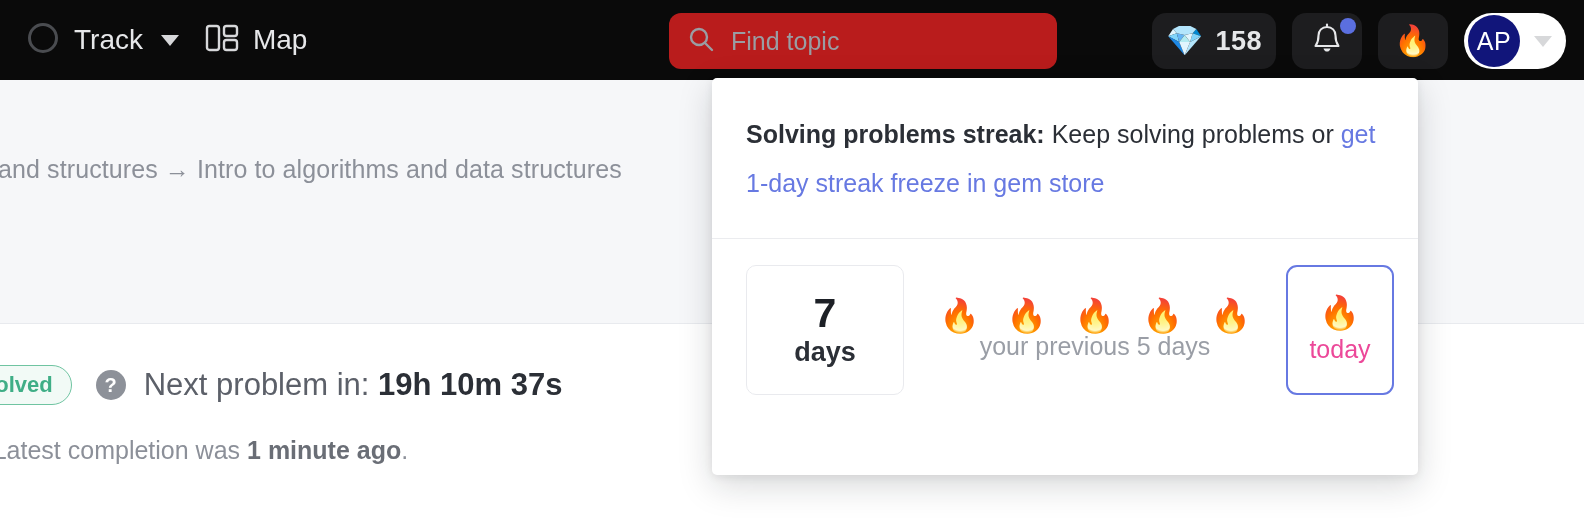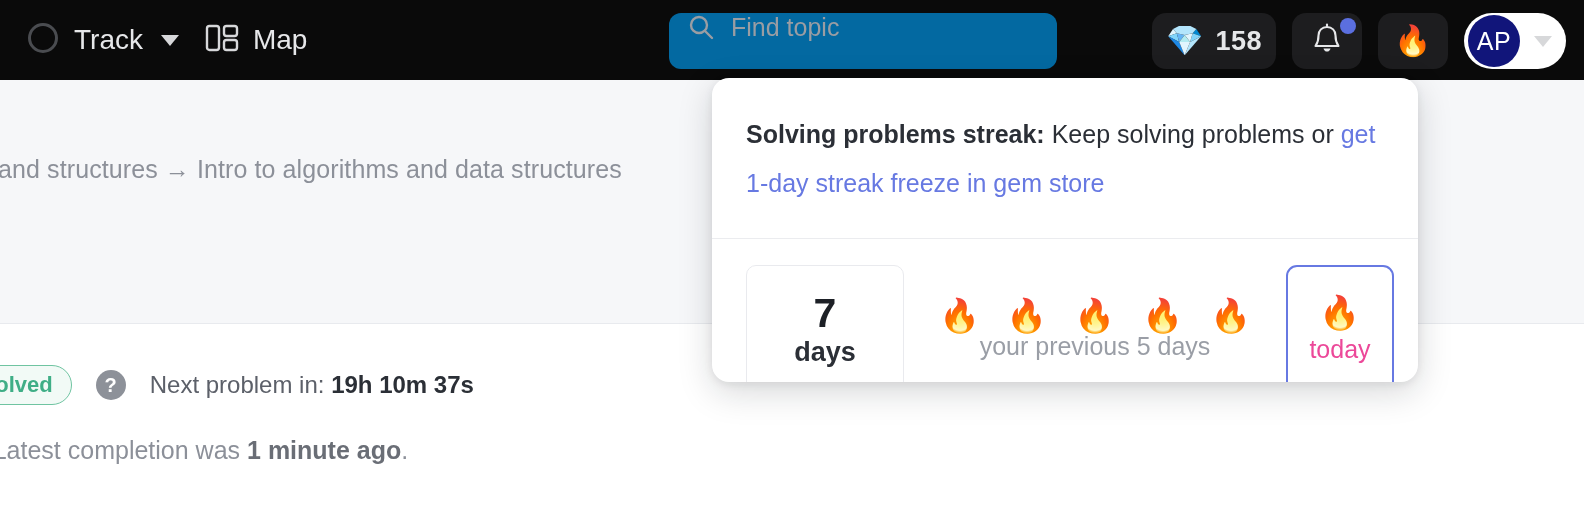--- a/index.html
+++ b/index.html
@@ -30,21 +30,21 @@
     border: 1.6px solid #6fc4a1; border-radius: 22px;
     background: #f2faf6; color: #3fae86; font-size: 22px; font-weight: bold;
     white-space: nowrap;
   }
   .help-icon {
     width: 30px; height: 30px; border-radius: 50%;
     background: #8d9199; color: #ffffff;
     display: inline-flex; align-items: center; justify-content: center;
     font-size: 20px; font-weight: bold; margin-left: 10px;
   }
-  .next-problem { font-size: 24px; color: #5c6069; white-space: nowrap; margin-left: 10px; text-align: center; }
+  .next-problem { font-size: 31px; color: #5c6069; white-space: nowrap; margin-left: 4px; text-align: center; }
   .next-problem b { color: #2b2f36; font-weight: bold; }
 
   .latest-row {
     position: absolute; left: -42px; top: 436px;
     font-size: 25px; color: #8c9099; white-space: nowrap;
   }
   .latest-row b { color: #6a6e76; font-weight: bold; }
 
   
   .header {
@@ -54,21 +54,21 @@
   .nav-left { display: flex; align-items: center; padding-left: 26px; gap: 26px; }
   .nav-item { display: flex; align-items: center; gap: 14px; cursor: pointer; }
   .nav-label { color: #e6e7e9; font-size: 28px; }
   .map-icon { display: block; }
   .circle-icon { display: block; }
   .caret { width: 0; height: 0; border-left: 9px solid transparent; border-right: 9px solid transparent; border-top: 11px solid #d7d8da; margin-left: 4px; }
 
   
   .search-wrap {
     position: absolute; left: 669px; top: 13px; width: 388px; height: 56px;
-    background: #0369a1; border-radius: 12px; display: flex; align-items: flex-start; padding: 0 18px; gap: 16px;
+    background: #b91c1c; border-radius: 12px; display: flex; align-items: center; padding: 0 18px; gap: 16px;
   }
   .search-input {
     background: transparent; border: 0; outline: none;
     color: #e6e7e9; font-size: 25px; font-family: inherit; width: 300px;
   }
   .search-input::placeholder { color: #9a9da3; }
 
   
   .right-cluster { position: absolute; right: 18px; top: 13px; display: flex; align-items: center; gap: 16px; height: 56px; }
   .pill {
@@ -81,22 +81,22 @@
   .notif-dot { position: absolute; right: 6px; top: 5px; width: 16px; height: 16px; border-radius: 50%; background: #5b6fe0; }
   .emoji { font-size: 30px; line-height: 1; }
   .user-pill { height: 56px; border-radius: 28px; background: #ffffff; display: flex; align-items: center; padding: 0 14px 0 4px; gap: 10px; cursor: pointer; }
   .avatar {
     width: 52px; height: 52px; border-radius: 50%; background: #11157a;
     color: #ffffff; font-size: 25px; display: flex; align-items: center; justify-content: center; letter-spacing: .5px;
   }
 
   
   .popup {
-    position: absolute; left: 712px; top: 78px; width: 706px; height: 304px;
-    background: #ffffff; border-radius: 17px;
+    position: absolute; left: 712px; top: 78px; width: 706px; height: 397px;
+    background: #ffffff; border-radius: 5px;
     box-shadow: 0 10px 34px rgba(20,22,30,.17), 0 2px 8px rgba(20,22,30,.08);
     overflow: hidden;
   }
   .popup-head { padding: 32px 34px 30px 34px; }
   .popup-text { font-size: 25px; line-height: 49px; color: #2b2f36; }
   .popup-text b { font-weight: bold; }
   .popup-link { color: #6779e2; cursor: pointer; }
   .popup-divider { height: 1px; background: #ebecef; margin: 0; }
   .popup-body { display: flex; align-items: center; padding: 26px 0 0 34px; gap: 0; }
 

